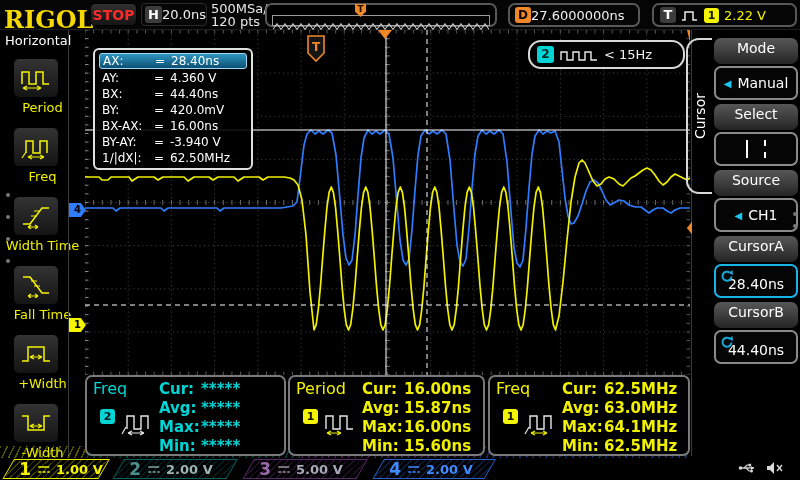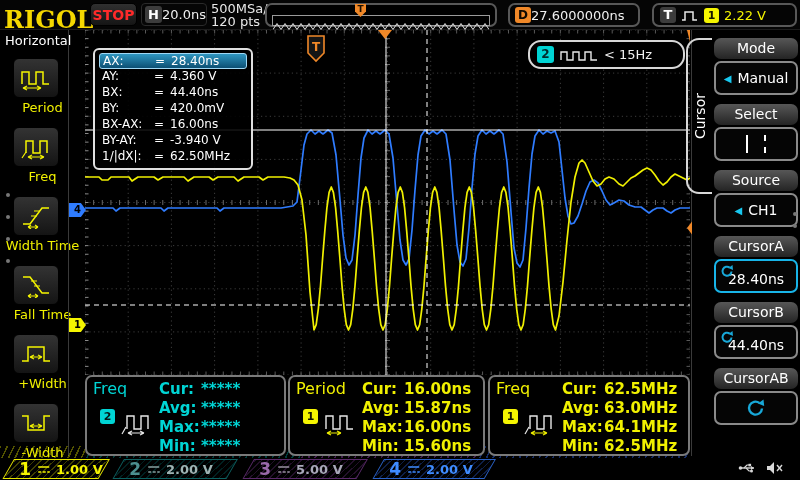--- a/index.html
+++ b/index.html
@@ -36,33 +36,33 @@
   .vline-l { position:absolute; left:68px; top:30px; width:1px; height:426px; background:#3a3a3a; }
   .vline-r { position:absolute; left:691px; top:30px; width:1px; height:426px; background:#3a3a3a; }
 
   
   #grat { position:absolute; left:85px; top:30px; width:605px; height:345px; background:#000; }
   #grat-svg { position:absolute; left:0; top:0; }
   .freq-badge { position:absolute; left:443px; top:10px; width:157px; height:29px; border:2px solid #d8d8d8; border-radius:13px; background:#000; display:flex; align-items:center; gap:6px; padding:0 7px; }
   .freq-badge .fb-ch { width:17px; height:17px; background:#00d4d4; border-radius:3px; color:#002a2a; font-weight:bold; font-size:12px; text-align:center; line-height:17px; }
   .freq-badge .fb-val { color:#f0f0f0; font-size:13px; }
   .cursor-box { position:absolute; left:8px; top:18px; width:160px; background:rgba(0,0,0,0.88); border:2px solid #e0e0e0; border-radius:6px; padding:3px 4px; }
-  .cb-row { display:flex; height:16px; align-items:flex-start; color:#fff; font-size:12px; border-radius:3px; padding:0 3px; }
+  .cb-row { display:flex; height:16px; align-items:flex-end; color:#fff; font-size:12px; border-radius:3px; padding:0 3px; }
   .cb-row.hl { background:linear-gradient(#2f96c0,#0c4f73); border:1px solid #9fd8f5; }
   .cb-name { width:52px; }
   .cb-eq { width:16px; }
   .chmark { position:absolute; left:-16px; width:17px; height:14px; clip-path:polygon(0 0,70% 0,100% 50%,70% 100%,0 100%); color:#000; font-size:10px; font-weight:bold; text-align:center; line-height:14px; }
   .trig-level { position:absolute; left:602px; top:191px; width:18px; height:14px; background:#f08828; clip-path:polygon(100% 0,30% 0,0 50%,30% 100%,100% 100%); color:#201000; font-size:10px; font-weight:bold; text-align:center; line-height:14px; }
 
   
   #rightmenu { position:absolute; left:692px; top:30px; width:108px; height:428px; background:#000; }
   .cursor-tab { position:absolute; left:-6px; top:8px; width:26px; height:156px; border:2px solid #d8d8d8; border-right:none; border-radius:13px 0 0 13px; display:flex; align-items:center; justify-content:center; }
   .cursor-tab span { writing-mode:vertical-rl; transform:rotate(180deg); color:#fff; font-size:14px; }
   .rm-item { position:absolute; left:22px; width:84px; }
-  .rm-label { height:21px; background:linear-gradient(#575757,#242424); border-radius:7px; color:#fff; font-size:14px; text-align:center; line-height:21px; }
+  .rm-label { height:26px; background:linear-gradient(#575757,#242424); border-radius:7px; color:#fff; font-size:14px; text-align:center; line-height:21px; }
   .rm-btn { margin-top:2px; height:34px; background:#050505; border:2px solid #8a8a8a; border-radius:7px; color:#fff; font-size:14px; display:flex; align-items:center; justify-content:center; gap:6px; position:relative; }
   .rm-btn.sel { border-color:#18b4e8; }
   .rm-arrow { color:#18c8f0; font-size:10px; }
   .rm-val { color:#fff; }
   .sel-bars { display:flex; gap:16px; align-items:center; }
   .bar-solid { width:2px; height:18px; background:#fff; }
   .bar-dash { width:0; height:18px; border-left:2px dashed #fff; }
   .rm-dot { position:absolute; left:101px; width:4px; height:4px; border-radius:50%; background:#777; }
 
   
@@ -660,29 +660,20 @@
     <div class="rm-item" style="top:272px">
       <div class="rm-label">CursorB</div>
       <div class="rm-btn">
         <svg width="14" height="14" style="position:absolute;left:4px;top:3px">
             <path d="M11.5,7.5 a4.5,4.5 0 1 1 -1.8,-3.9" stroke="#18a8d8" stroke-width="2" fill="none"></path>
             <path d="M12.5,1 L13,6 L8.5,4 Z" fill="#18a8d8"></path>
           </svg>
         <span class="rm-val" style="margin-top:6px">44.40ns</span>
       </div>
     </div>
-    <div class="rm-item" style="top:338px">
-      <div class="rm-label">CursorAB</div>
-      <div class="rm-btn">
-        <svg width="20" height="20">
-            <path d="M16,10.5 a6.5,6.5 0 1 1 -2.6,-5.6" stroke="#18a8d8" stroke-width="2.4" fill="none"></path>
-            <path d="M17.5,1.5 L18.2,8 L12,5.6 Z" fill="#18a8d8"></path>
-          </svg>
-      </div>
-    </div>
     <div class="rm-dot" style="top:182px"></div>
     <div class="rm-dot" style="top:194px"></div>
   </div>
 
   <div class="hatch h2" style="left:85px;width:215px"></div>
   <div class="hatch h3" style="left:300px;width:178px"></div>
   <div class="hatch h4" style="left:478px;width:212px"></div>
   <div class="hatch h1" style="left:0px;width:85px"></div>
 
   <div class="panel cyan" style="left:85px;width:201px">

